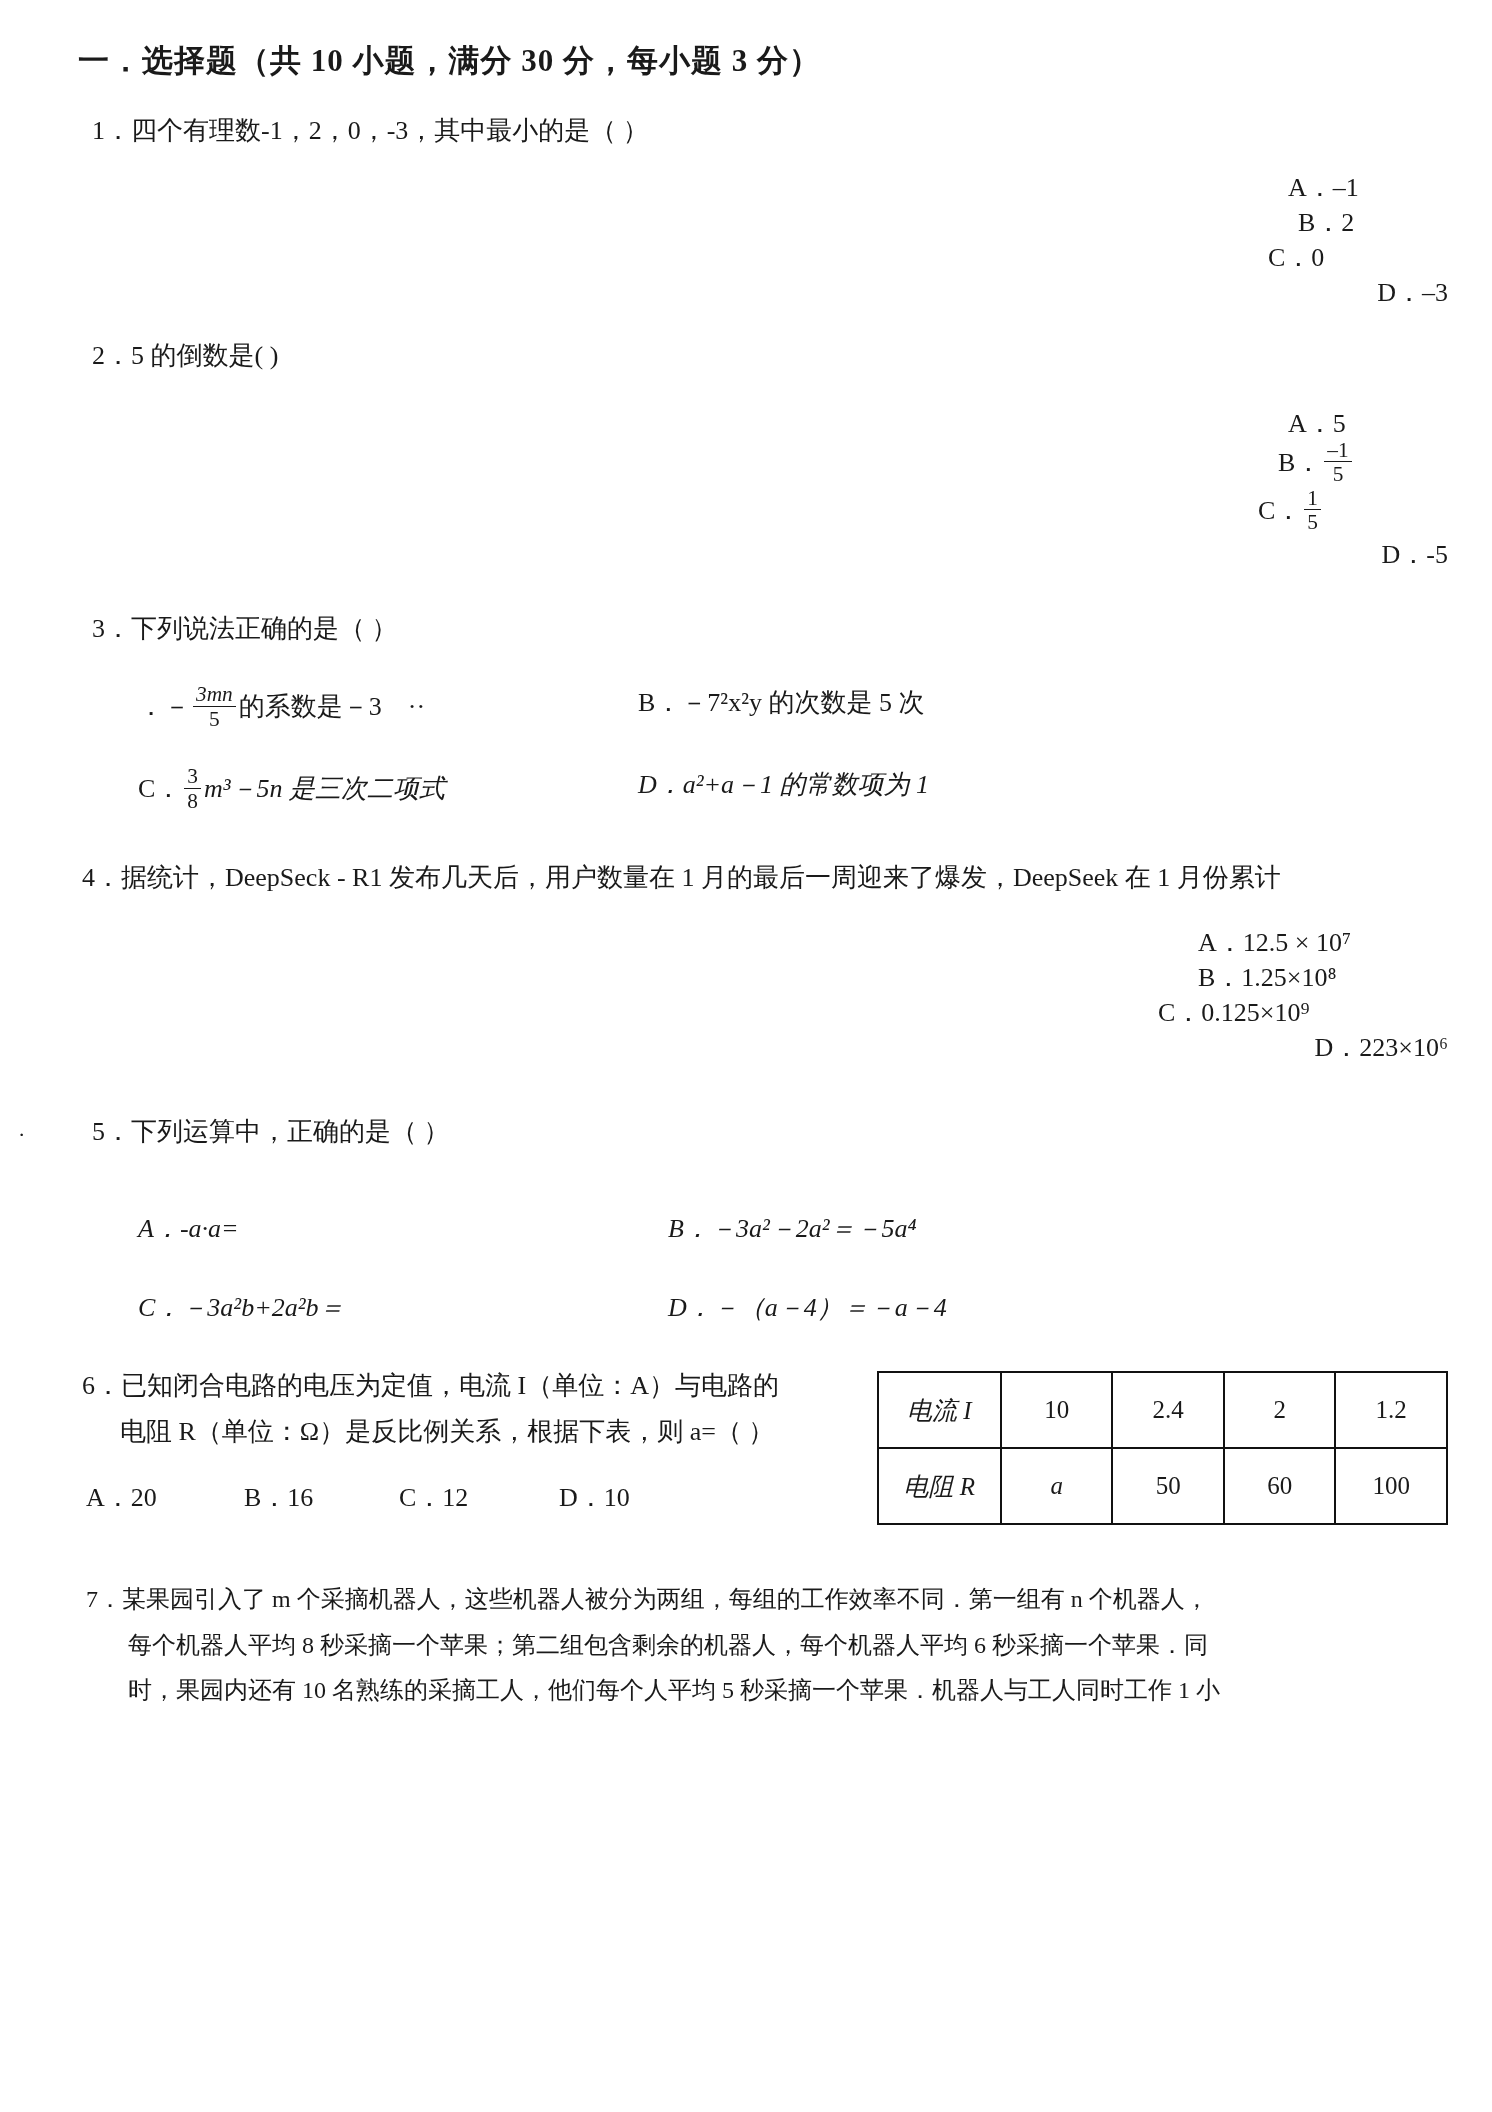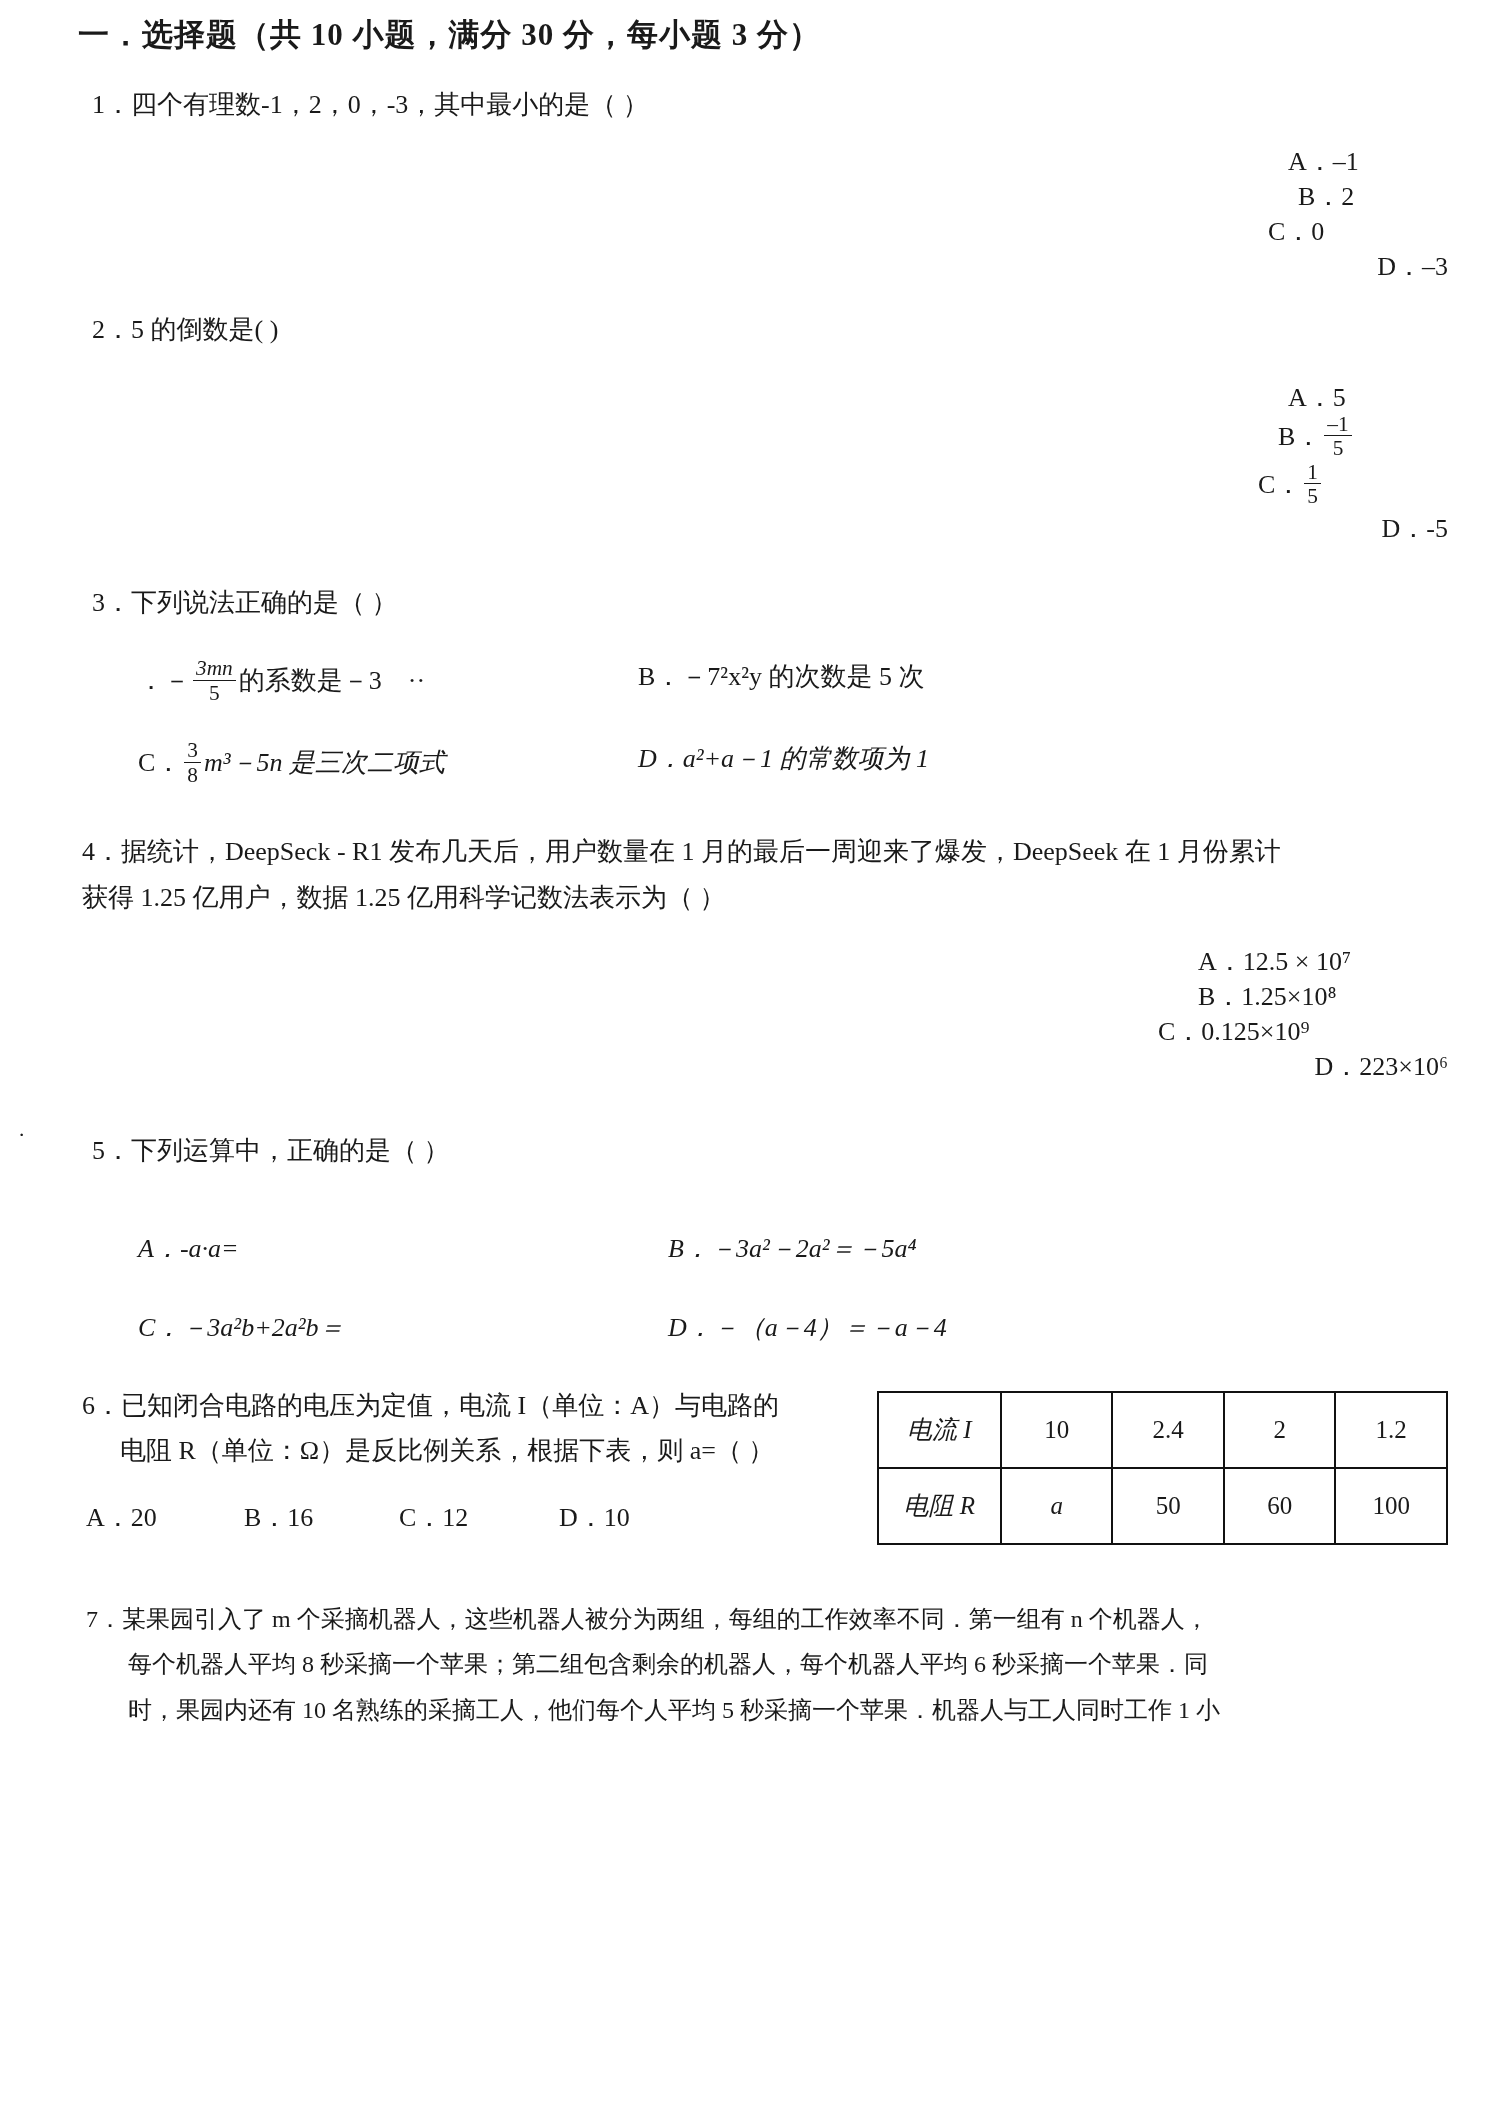--- a/index.html
+++ b/index.html
@@ -18,21 +18,21 @@
   .page {
     position: relative;
     width: 1492px;
     height: 2112px;
     padding: 0;
     box-sizing: border-box;
   }
   .content {
     position: absolute;
     left: 78px;
-    top: 2px;
+    top: 28px;
     width: 1370px;
   }
   .section-title {
     font-size: 31px;
     font-weight: bold;
     letter-spacing: 1px;
     margin: 12px 0 26px 0;
     font-family: "Liberation Serif", serif;
   }
   .q {
@@ -194,21 +194,20 @@
               <span class="num">3</span>
               <span class="den">8</span>
             </span><span class="ital">m³－5n 是三次二项式</span>
         </div>
         <div class="c2 ital">D．a²+a－1 的常数项为 1</div>
       </div>
     </div>
 
     <div class="q">
       <div class="q-stem indent2">4．据统计，DeepSeck - R1 发布几天后，用户数量在 1 月的最后一周迎来了爆发，DeepSeek 在 1 月份累计</div>
-      <div class="q-stem indent2">获得 1.25 亿用户，数据 1.25 亿用科学记数法表示为（     ）</div>
       <div class="opts" style="margin-top:24px;margin-left:56px;margin-bottom:44px;">
         <div class="opt" style="width:250px">A．12.5 × 10⁷</div>
         <div class="opt" style="width:250px">B．1.25×10⁸</div>
         <div class="opt" style="width:290px">C．0.125×10⁹</div>
         <div class="opt">D．223×10⁶</div>
       </div>
     </div>
 
     <div class="q">
       <div class="q-stem">5．下列运算中，正确的是（      ）</div>

